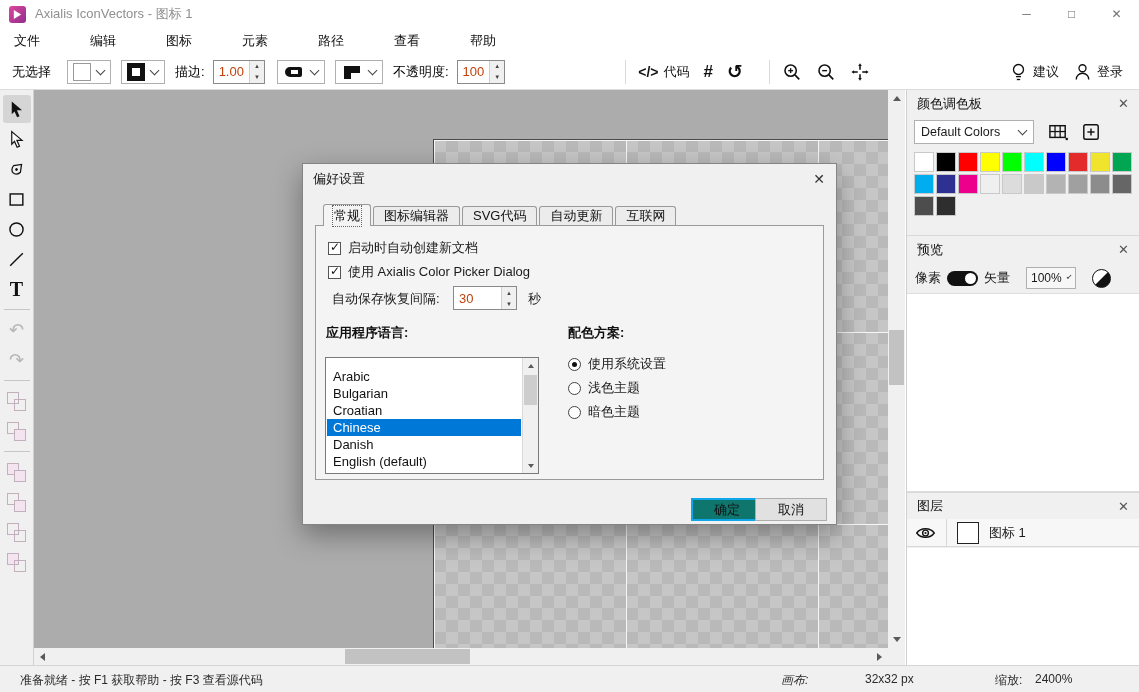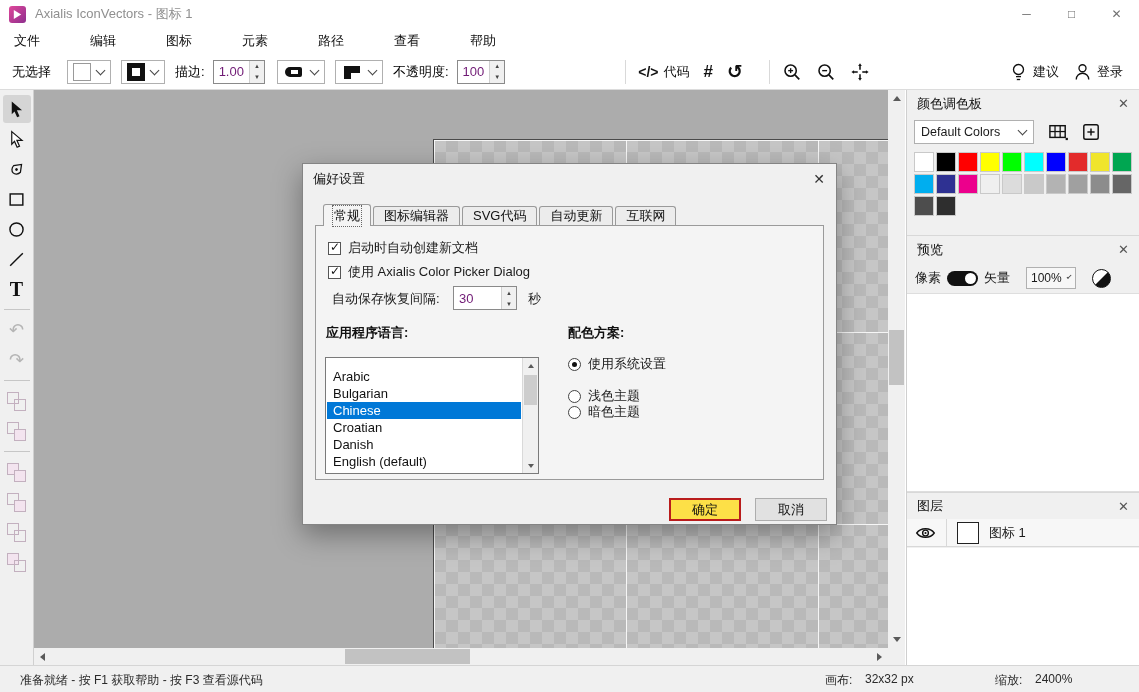--- a/index.html
+++ b/index.html
@@ -22,21 +22,21 @@
   .menubar { position:absolute; left:0; top:28px; width:100%; height:26px; background:#fff; display:flex; align-items:center; padding-left:3px; }
   .menu-item { padding:3px 11px; margin-right:28px; color:#111; }
   
   .toolbar { position:absolute; left:0; top:54px; width:100%; height:36px; background:#fff; border-bottom:1px solid #dcdcdc; display:flex; align-items:center; padding:0 12px; }
   .tb-label { margin-right:8px; color:#000000; }
   .combo { height:24px; border:1px solid #b0b0b0; background:#fff; display:flex; align-items:center; padding:0 5px; margin-right:10px; }
   .chev { width:7px; height:7px; border-right:1.5px solid #444; border-bottom:1.5px solid #444; transform:rotate(45deg); margin:-3px 1px 0 6px; }
   .fill-swatch { width:18px; height:18px; background:#fff; border:1px solid #9a9a9a; }
   .stroke-swatch { width:18px; height:18px; background:#fff; border:5px solid #111; }
   .spinner { display:flex; height:24px; border:1px solid #8a8a8a; background:#fff; margin-right:12px; }
-  .spin-val { padding:0 5px; display:flex; align-items:center; min-width:30px; color:#701a75; }
+  .spin-val { padding:0 5px; display:flex; align-items:center; min-width:30px; color:#c2410c; }
   .spin-btns { display:flex; flex-direction:column; width:15px; border-left:1px solid #cfcfcf; }
   .spin-btns > div { flex:1; display:flex; align-items:center; justify-content:center; font-size:6px; color:#444; background:#f0f0f0; }
   .tb-sep { width:1px; height:24px; background:#d9d9d9; margin:0 12px; }
   .tb-btn { display:flex; align-items:center; margin-right:14px; color:#111; }
   .tb-btn .glyph { font-weight:700; font-size:14px; margin-right:5px; }
   .cap-icon { width:22px; height:20px; position:relative; }
   .cap-icon::before { content:""; position:absolute; left:2px; top:5px; width:17px; height:10px; background:#111; border-radius:5px 2px 2px 5px; }
   .cap-icon::after { content:""; position:absolute; left:8px; top:8px; width:7px; height:4px; background:#fff; }
   .join-icon { width:22px; height:20px; position:relative; }
   .join-icon::before { content:""; position:absolute; left:3px; top:4px; width:16px; height:7px; background:#111; }
@@ -94,21 +94,21 @@
   .preview-box { height:199px; background:#fff; border-top:1px solid #dedede; border-bottom:1px solid #dedede; }
   .layers-header { border-top:1px solid #d8d8d8; }
   .layer-row { height:28px; display:flex; align-items:center; background:#f7f7f7; border-bottom:1px solid #d8d8d8; padding-left:8px; }
   .layer-div { width:1px; height:28px; background:#d8d8d8; margin:0 10px; }
   .layer-thumb { width:22px; height:22px; background:#fff; border:1.5px solid #222; margin-right:10px; }
   .layers-body { background:#fff; position:absolute; left:0; right:0; bottom:0; top:458px; }
   
   .statusbar { position:absolute; left:0; bottom:0; width:100%; height:27px; background:#f0f0f0; border-top:1px solid #d5d5d5; font-size:12px; color:#2a2a2a; }
   .statusbar span { position:absolute; top:6px; }
   .st-ready { left:20px; }
-  .st-canvas-l { left:825px; } .st-canvas-v { left:865px; }
+  .st-canvas-l { left:781px;font-style:italic; } .st-canvas-v { left:865px; }
   .st-zoom-l { left:995px; } .st-zoom-v { left:1035px; }
   
   .dialog { position:absolute; left:302px; top:163px; width:535px; height:362px; background:#f0f0f0; border:1px solid #848484; box-shadow:0 10px 26px rgba(0,0,0,.35); }
   .dialog-titlebar { height:30px; display:flex; align-items:center; justify-content:space-between; padding:0 2px 0 10px; }
   .dialog-close { width:30px; height:30px; display:flex; align-items:center; justify-content:center; color:#333; font-size:14px; }
   .tab-strip { position:absolute; left:20px; top:40px; height:21px; display:flex; align-items:flex-end; z-index:2; }
   .tab { height:19px; padding:0 10px; margin-right:2px; background:#ececec; border:1px solid #9a9a9a; border-bottom:none; border-radius:3px 3px 0 0; display:flex; align-items:center; color:#111; }
   .tab.active { height:22px; background:#f4f4f4; margin-bottom:-1px; }
   .tab.active .tab-label { outline:1px dotted #666; outline-offset:1px; }
   .tab-panel { position:absolute; left:12px; top:61px; width:509px; height:255px; background:#f4f4f4; border:1px solid #9a9a9a; z-index:1; }
@@ -124,21 +124,21 @@
   .list-item { height:17px; line-height:17px; padding-left:6px; color:#111; }
   .list-item.sel { background:#0078d7; color:#fff; }
   .lb-scroll { position:absolute; right:0; top:0; bottom:0; width:16px; background:#f0f0f0; border-left:1px solid #d9d9d9; }
   .lb-scroll .sb-btn { width:16px; height:15px; }
   .lb-scroll .sb-btn.bottom { position:absolute; bottom:0; }
   .lb-thumb { position:absolute; left:1px; right:1px; top:17px; height:30px; background:#cdcdcd; }
   .radio-row { position:absolute; left:252px; display:flex; align-items:center; }
   .radio { width:13px; height:13px; border:1px solid #444; border-radius:50%; background:#fff; margin-right:7px; position:relative; }
   .radio.checked::after { content:""; position:absolute; left:3px; top:3px; width:5px; height:5px; border-radius:50%; background:#111; }
   .dlg-btn { position:absolute; top:334px; width:72px; height:23px; display:flex; align-items:center; justify-content:center; background:#e1e1e1; border:1px solid #adadad; color:#111; }
-  .dlg-btn.ok { left:366px; border:2px solid #b91c1c; background:#fde047; }
+  .dlg-btn.ok { left:388px; border:2px solid #0ea5e9; background:#0f766e; }
   .dlg-btn.cancel { left:452px; }
   svg { display:block; }
 </style>
 </head>
 <body>
 
 <div class="titlebar">
   <div class="app-icon">
     <svg width="11" height="11" viewBox="0 0 12 12">
         <path d="M2 1 L10 6 L2 11 Z" fill="#ffffff"></path>
@@ -499,41 +499,41 @@
           <div>▼</div>
         </div>
       </div>
       <span class="autosave-unit">秒</span>
     </div>
     <span class="group-label" style="left:10px; top:98px;">应用程序语言:</span>
     <div class="listbox">
       <div class="list-items">
         <div class="list-item">Arabic</div>
         <div class="list-item">Bulgarian</div>
+        <div class="list-item">Croatian</div>
         <div class="list-item sel">Chinese</div>
-        <div class="list-item">Croatian</div>
         <div class="list-item">Danish</div>
         <div class="list-item">English (default)</div>
       </div>
       <div class="lb-scroll">
         <div class="sb-btn">
             <span class="tri up" style="border-left-width:3px;border-right-width:3px;border-bottom-width:4px;"></span>
           </div>
         <div class="lb-thumb"></div>
         <div class="sb-btn bottom">
             <span class="tri down" style="border-left-width:3px;border-right-width:3px;border-top-width:4px;"></span>
           </div>
       </div>
     </div>
     <span class="group-label" style="left:252px; top:98px;">配色方案:</span>
     <div class="radio-row" style="top:129px;">
       <span class="radio checked"></span>
       <span>使用系统设置</span>
     </div>
-    <div class="radio-row" style="top:153px;margin-top:8px;">
+    <div class="radio-row" style="top:153px;">
       <span class="radio"></span>
       <span>浅色主题</span>
     </div>
     <div class="radio-row" style="top:177px;">
       <span class="radio"></span>
       <span>暗色主题</span>
     </div>
   </div>
   <div class="dlg-btn ok">确定</div>
   <div class="dlg-btn cancel">取消</div>

